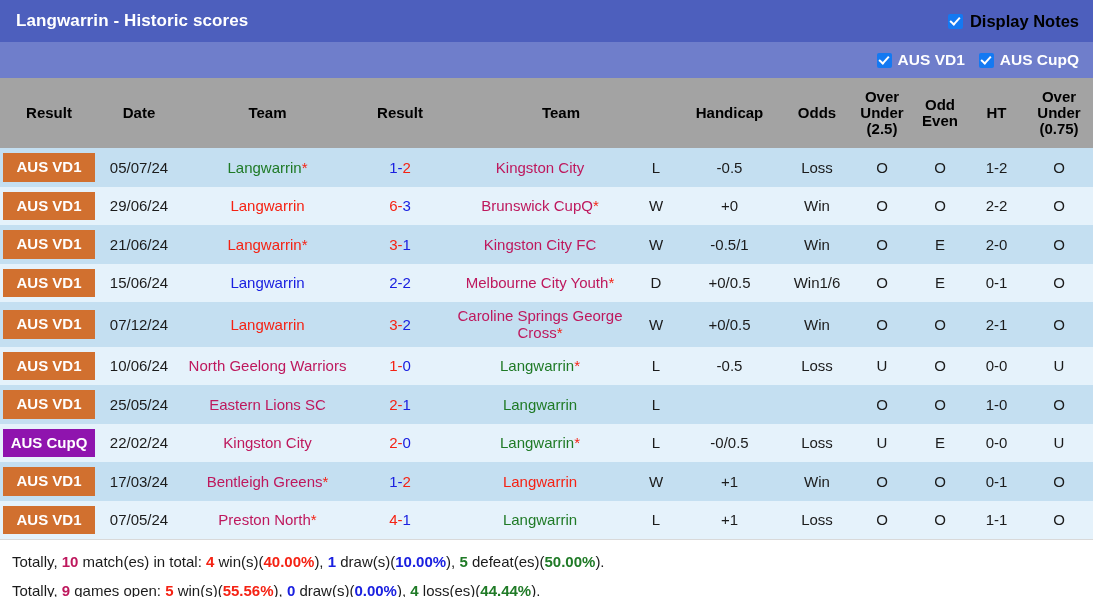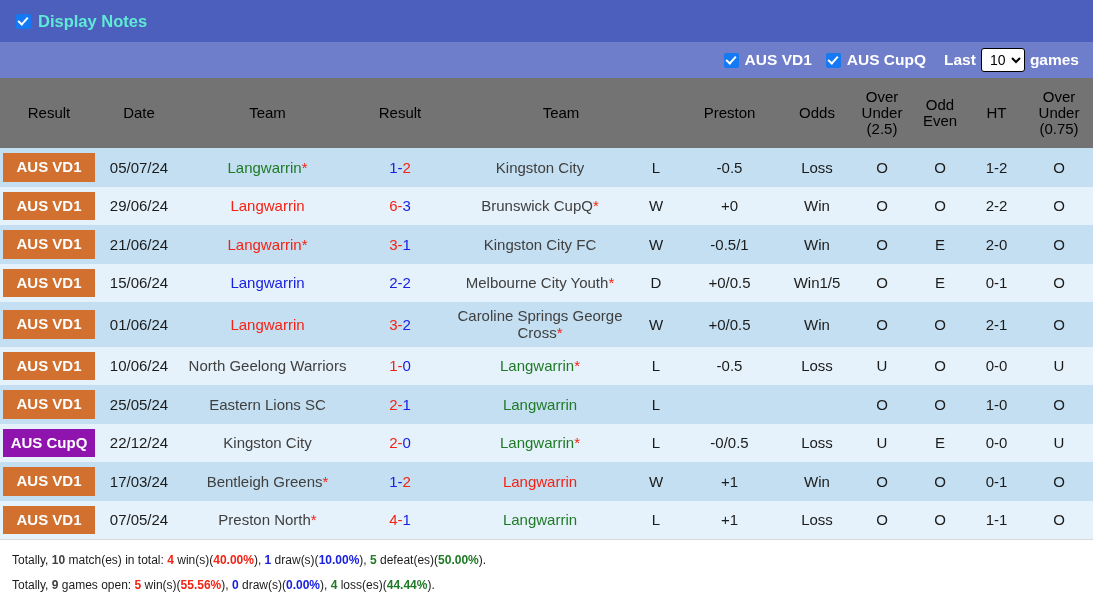--- a/index.html
+++ b/index.html
@@ -31,21 +31,21 @@
     font-size: 17px;
     font-weight: bold;
     letter-spacing: 0.1px;
   }
   .notes-wrap {
     display: flex;
     align-items: center;
     gap: 7px;
   }
   .notes-label {
-    color: #5eead4;
+    color: #000000;
     font-size: 16.5px;
     font-weight: bold;
   }
 
   
   .filterbar {
     height: 36px;
     background: #6f7ecb;
     display: flex;
     align-items: center;
@@ -104,23 +104,23 @@
   }
 
   
   table.scores {
     width: 1093px;
     border-collapse: collapse;
     table-layout: fixed;
   }
   table.scores th {
     font-size: 15px;
-    font-weight: normal;
+    font-weight: bold;
     color: #000000;
-    background: #737373;
+    background: #a3a3a3;
     padding: 8px 2px;
     vertical-align: middle;
     line-height: 1.08;
     border: none;
   }
   thead tr { height: 70px; }
 
   table.scores td {
     font-size: 15px;
     color: #1b1b1b;
@@ -150,61 +150,57 @@
     font-size: 15px;
     line-height: 1.1;
     padding: 6px 2px;
   }
   .badge.league { background: #d1702f; }
   .badge.cup    { background: #8f14ae; }
 
   .c-red   { color: #f52213; }
   .c-green { color: #1f7a26; }
   .c-blue  { color: #1a20e0; }
-  .c-dark  { color: #404040; text-align: center; }
+  .c-dark  { color: #be185d; text-align: center; }
   .star    { color: #f52213; }
 
   
   .footer {
     border-top: 1px solid #d9d9d9;
     padding: 8px 10px 6px 10px;
     background: #ffffff;
   }
   .footer .fline {
-    font-size: 12px;
+    font-size: 15px;
     color: #1b1b1b;
     padding: 5px 2px;
     line-height: 1.25;
   }
 </style>
 </head>
 <body>
 
 <div id="app">
 
   <div class="titlebar">
+    <div class="title">Langwarrin - Historic scores</div>
     <div class="notes-wrap">
       <span class="cbox"></span>
       <span class="notes-label">Display Notes</span>
     </div>
   </div>
 
   <div class="filterbar">
     <div class="filter-item">
       <span class="cbox"></span>
       <span class="flabel">AUS VD1</span>
     </div>
     <div class="filter-item">
       <span class="cbox"></span>
       <span class="flabel">AUS CupQ</span>
-    </div>
-    <div class="last-wrap">
-      <span class="flabel">Last</span>
-      <select class="games-select"><option value="10">10</option><option value="20">20</option><option value="30">30</option><option value="50">50</option></select>
-      <span class="flabel">games</span>
     </div>
   </div>
 
   <table class="scores">
     <colgroup>
       <col style="width:98px">
       <col style="width:82px">
       <col style="width:175px">
       <col style="width:90px">
       <col style="width:190px">
@@ -216,21 +212,21 @@
       <col style="width:57px">
       <col style="width:68px">
     </colgroup>
     <thead>
       <tr>
         <th>Result</th>
         <th>Date</th>
         <th>Team</th>
         <th>Result</th>
         <th colspan="2">Team</th>
-        <th>Preston</th>
+        <th>Handicap</th>
         <th>Odds</th>
         <th>
           <div>Over</div>
           <div>Under</div>
           <div>(2.5)</div>
         </th>
         <th>
           <div>Odd</div>
           <div>Even</div>
         </th>
@@ -294,31 +290,31 @@
         <tr class="r-even">
           <td class="badge-cell">
             <div class="badge league">AUS VD1</div>
           </td>
           <td class="c-dark">15/06/24</td>
           <td><span class="c-blue">Langwarrin</span></td>
           <td><span class="c-blue">2</span><span class="c-blue">-</span><span class="c-blue">2</span></td>
           <td><span class="c-dark">Melbourne City Youth</span><span class="star">*</span></td>
           <td class="c-blue">D</td>
           <td class="c-dark">+0/0.5</td>
-          <td class="c-red">Win1/5</td>
+          <td class="c-red">Win1/6</td>
           <td class="c-red">O</td>
           <td class="c-red">E</td>
           <td class="c-dark">0-1</td>
           <td class="c-red">O</td>
         </tr>
         <tr class="r-odd">
           <td class="badge-cell">
             <div class="badge league">AUS VD1</div>
           </td>
-          <td class="c-dark">01/06/24</td>
+          <td class="c-dark">07/12/24</td>
           <td><span class="c-red">Langwarrin</span></td>
           <td><span class="c-red">3</span><span class="c-red">-</span><span class="c-blue">2</span></td>
           <td><span class="c-dark">Caroline Springs George Cross</span><span class="star">*</span></td>
           <td class="c-red">W</td>
           <td class="c-dark">+0/0.5</td>
           <td class="c-red">Win</td>
           <td class="c-red">O</td>
           <td class="c-green">O</td>
           <td class="c-dark">2-1</td>
           <td class="c-red">O</td>
@@ -352,21 +348,21 @@
           <td class="c-dark"></td>
           <td class="c-red">O</td>
           <td class="c-green">O</td>
           <td class="c-dark">1-0</td>
           <td class="c-red">O</td>
         </tr>
         <tr class="r-even">
           <td class="badge-cell">
             <div class="badge cup">AUS CupQ</div>
           </td>
-          <td class="c-dark">22/12/24</td>
+          <td class="c-dark">22/02/24</td>
           <td><span class="c-dark">Kingston City</span></td>
           <td><span class="c-red">2</span><span class="c-red">-</span><span class="c-blue">0</span></td>
           <td><span class="c-green">Langwarrin</span><span class="star">*</span></td>
           <td class="c-green">L</td>
           <td class="c-dark">-0/0.5</td>
           <td class="c-green">Loss</td>
           <td class="c-green">U</td>
           <td class="c-red">E</td>
           <td class="c-dark">0-0</td>
           <td class="c-green">U</td>

